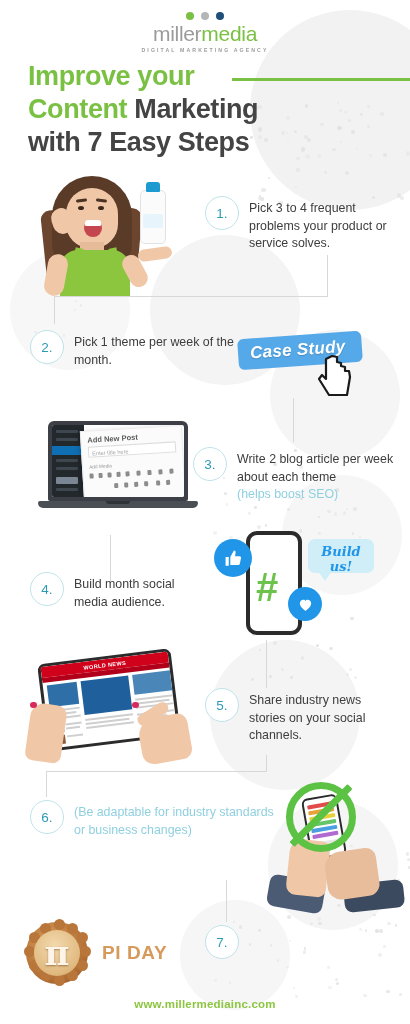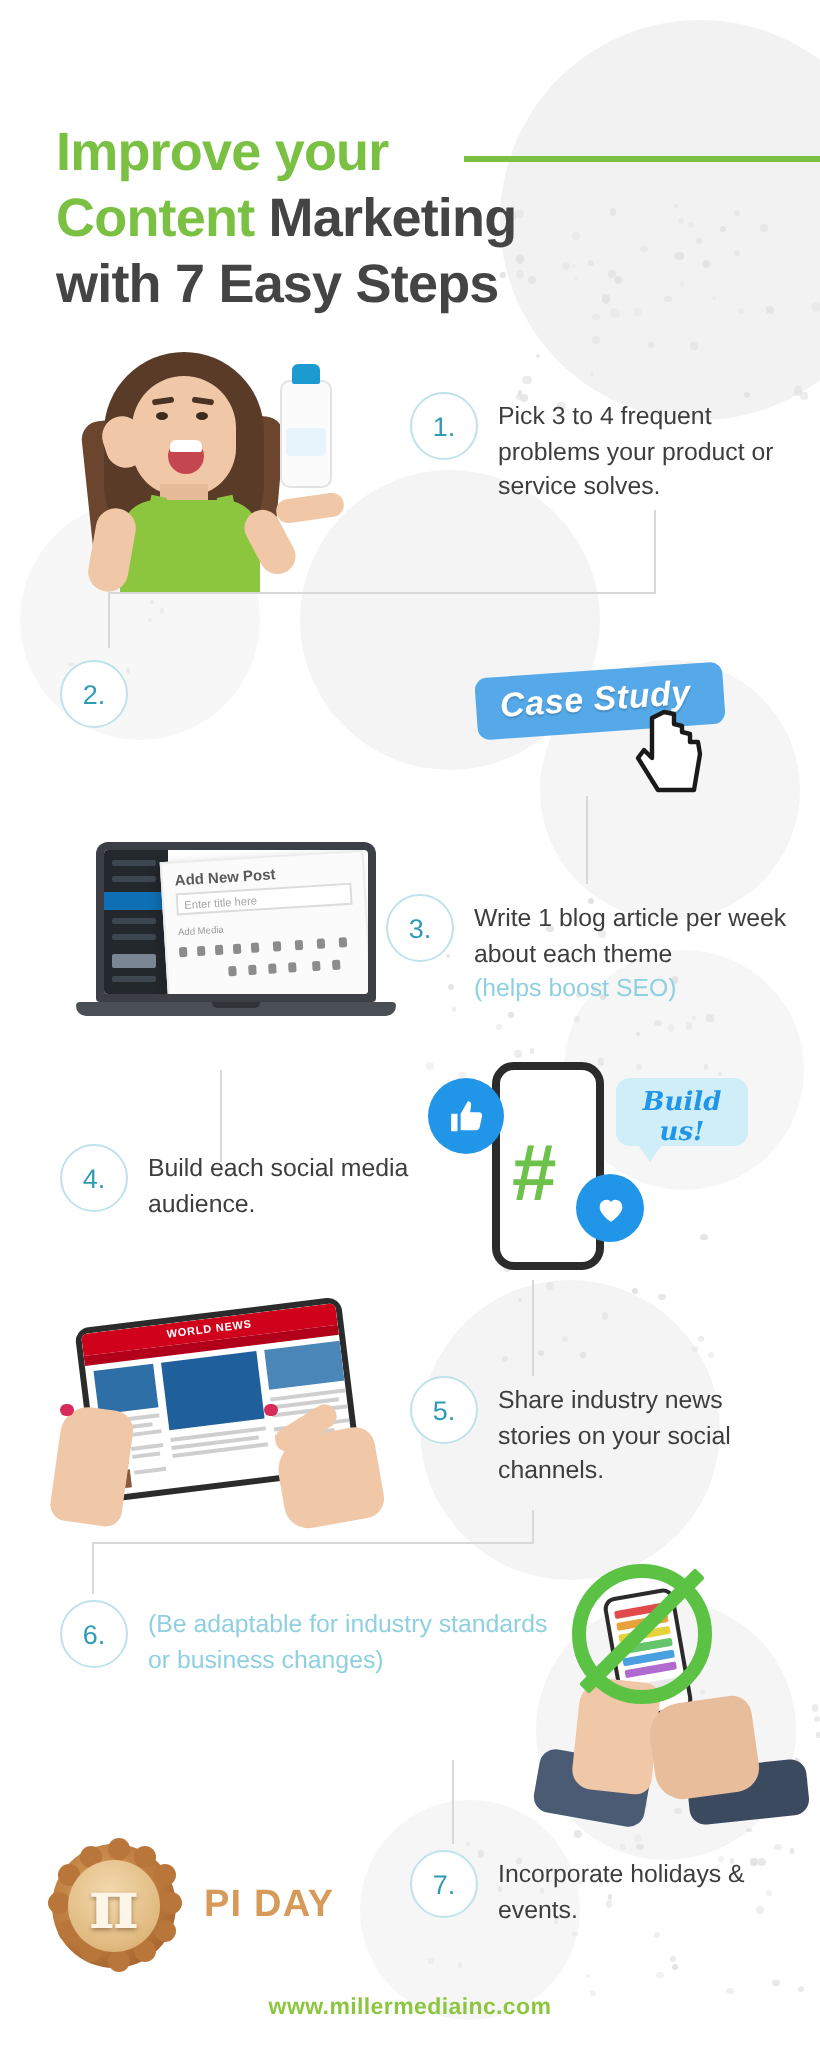--- a/index.html
+++ b/index.html
@@ -397,20 +397,29 @@
       <span class="dot" style="width: 2.726px; height: 2.726px; left: 383.203px; top: 945.173px; opacity: 0.53;"></span>
       <span class="dot" style="width: 3.85494px; height: 3.85494px; left: 287.137px; top: 915.285px; opacity: 0.84;"></span>
       <span class="dot" style="width: 2.38894px; height: 2.38894px; left: 44.0901px; top: 336.891px; opacity: 0.72;"></span>
       <span class="dot" style="width: 2.0117px; height: 2.0117px; left: 74.9816px; top: 300.307px; opacity: 0.74;"></span>
       <span class="dot" style="width: 2.86347px; height: 2.86347px; left: 34.2373px; top: 330.57px; opacity: 0.69;"></span>
       <span class="dot" style="width: 2.09242px; height: 2.09242px; left: 74.2284px; top: 308.654px; opacity: 0.62;"></span>
       <span class="dot" style="width: 2.58164px; height: 2.58164px; left: 62.9191px; top: 334.038px; opacity: 0.59;"></span>
       <span class="dot" style="width: 2.24314px; height: 2.24314px; left: 79.7656px; top: 304.374px; opacity: 0.56;"></span>
     </div>
 
+  <div class="logo-wrap">
+    <div class="logo-dots">
+      <span class="logo-dot" style="background:#7ac143"></span>
+      <span class="logo-dot" style="background:#b5b5b5"></span>
+      <span class="logo-dot" style="background:#1f4e79"></span>
+    </div>
+    <div class="logo-word"><span class="logo-miller">miller</span><span class="logo-media">media</span></div>
+    <div class="logo-tag">DIGITAL MARKETING AGENCY</div>
+  </div>
 
   <div class="title-rule"></div>
   <div class="title">
     <span class="g">Improve your</span><br>
     <span class="g">Content</span><span> Marketing</span><br>
     <span>with 7 Easy Steps</span>
   </div>
 
   <div class="conn conn-v" style="left:327px; top:255px; height:42px;"></div>
   <div class="conn conn-h" style="left:54px; top:296px; width:274px;"></div>
@@ -455,20 +464,21 @@
   <div class="step" style="left:205px; top:196px; width:195px;">
     <div class="bullet">1.</div>
     <div class="step-text">
       <span>Pick 3 to 4 frequent problems your product or service solves.</span>
     </div>
   </div>
 
   <div class="step" style="left:30px; top:330px; width:205px;">
     <div class="bullet">2.</div>
     <div class="step-text">
+      <span>Pick 1 theme per week of the month.</span>
     </div>
   </div>
 
   <div class="casestudy">
     <div class="cs-banner">Case Study</div>
     <div class="cs-cursor">
       <svg viewBox="0 0 40 46" width="40" height="46">
         <path d="M10 6 L10 26 L6 22 L3 26 L13 42 L31 42 L34 24 L33 18 L29 18 L29 14 L25 13 L25 10 L21 9 L21 4 L16 3 Z" fill="#ffffff" stroke="#1a1a1a" stroke-width="2.2" stroke-linejoin="round"></path>
       </svg>
     </div>
@@ -514,21 +524,21 @@
         </div>
       </div>
     </div>
     <div class="lt-base"></div>
     <div class="lt-notch"></div>
   </div>
 
   <div class="step" style="left:193px; top:447px; width:210px;">
     <div class="bullet">3.</div>
     <div class="step-text">
-      <span>Write 1 blog article per week about each theme</span>
+      <span>Write 2 blog article per week about each theme</span>
       <span class="sub">(helps boost SEO)</span>
     </div>
   </div>
 
   <div class="social">
     <div class="ph-body"></div>
     <div class="hashtag">#</div>
     <div class="circ circ-thumb">
       <svg viewBox="0 0 24 24" width="19" height="19" fill="#ffffff">
         <path d="M2 10h4v11H2zM8 10l4.5-8c1.6 0 2.4 1.1 2.1 2.6L14 9h5.5c1.4 0 2.3 1.2 2 2.5l-1.5 7c-.2 1.1-1.1 1.8-2.2 1.8H8z"></path>
@@ -540,21 +550,21 @@
       </svg>
     </div>
     <div class="bubble"></div>
     <div class="bubble-tail"></div>
     <div class="bubble-txt">Build us!</div>
   </div>
 
   <div class="step" style="left:30px; top:572px; width:175px;">
     <div class="bullet">4.</div>
     <div class="step-text">
-      <span>Build each social media audience.</span>
+      <span>Build month social media audience.</span>
     </div>
   </div>
 
   <div class="tablet">
     <div class="tb-body">
       <div class="tb-screen">
         <div class="tb-head">
           <span>WORLD NEWS</span>
         </div>
         <div class="tb-nav"></div>
@@ -634,19 +644,16 @@
       <span class="pie-crimp" style="left:14px; top:48px;"></span>
       <span class="pie-crimp" style="left:3px;  top:38px;"></span>
       <div class="pie-inner"></div>
       <div class="pi-sym">π</div>
     </div>
     <div class="piday-txt">PI DAY</div>
   </div>
 
   <div class="step" style="left:205px; top:925px; width:195px;">
     <div class="bullet">7.</div>
-    <div class="step-text">
-      <span>Incorporate holidays &amp; events.</span>
-    </div>
   </div>
 
   <div class="footer">www.millermediainc.com</div>
 </div>
 
 </body></html>

